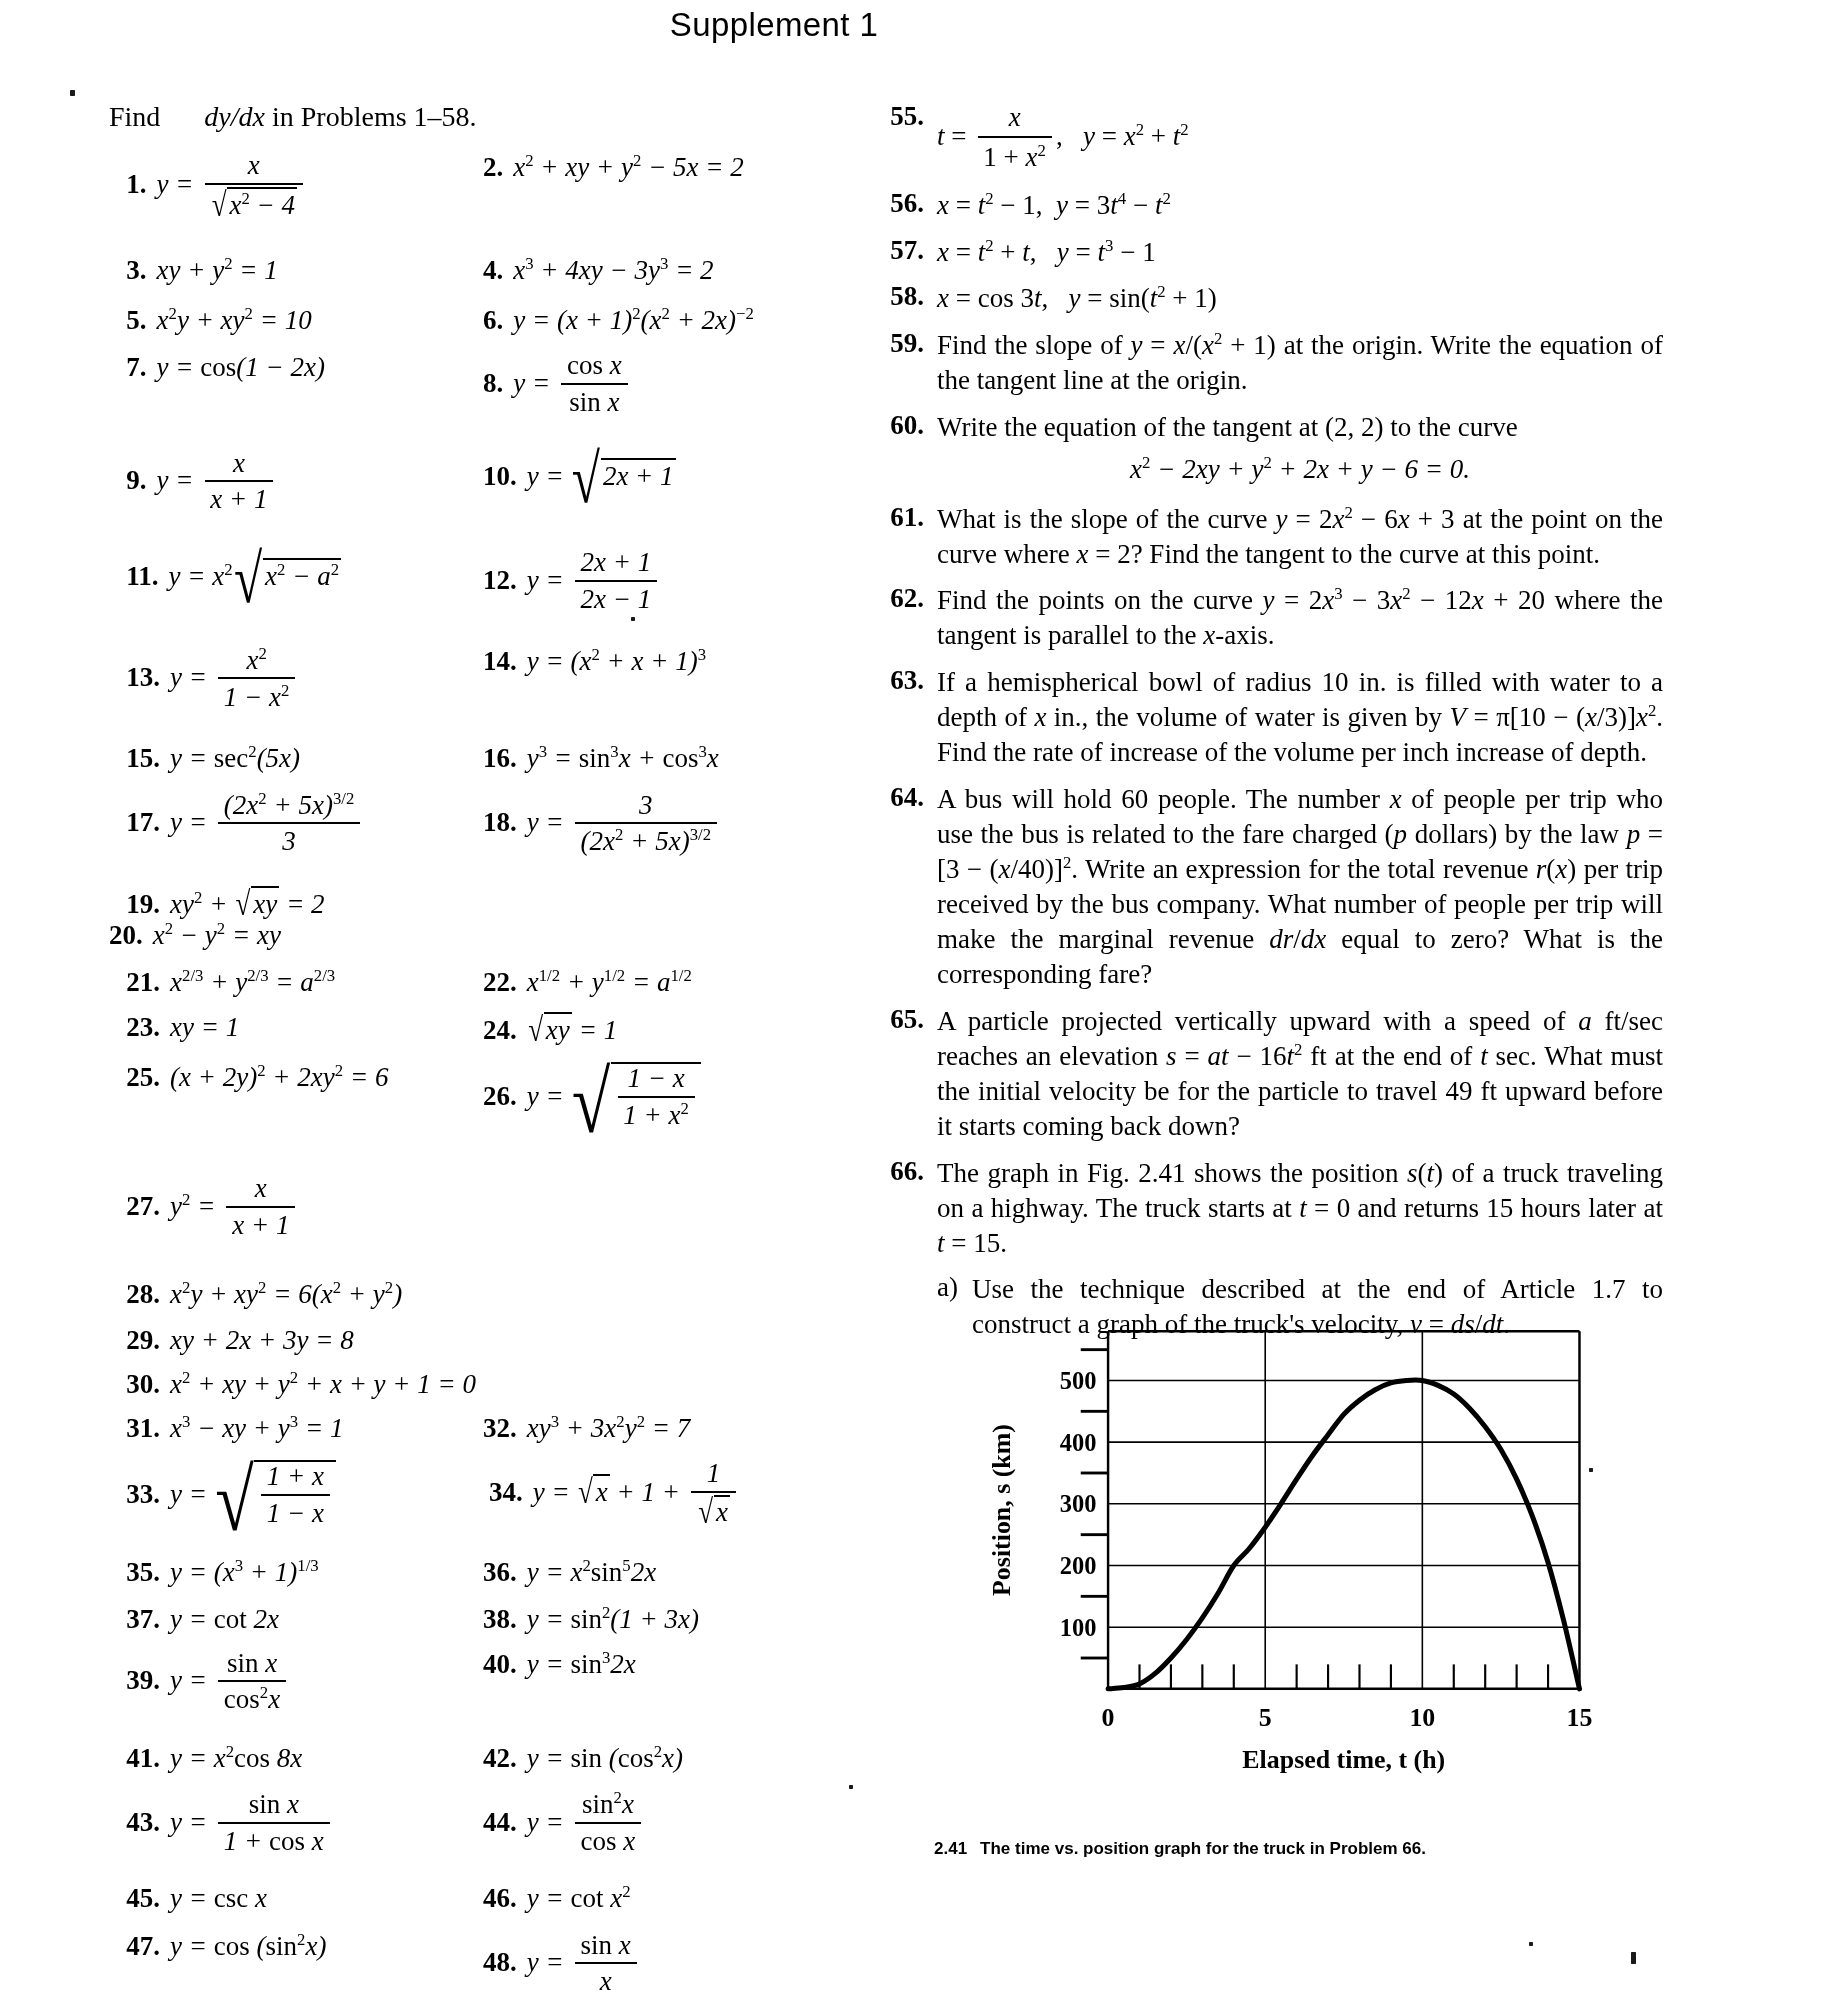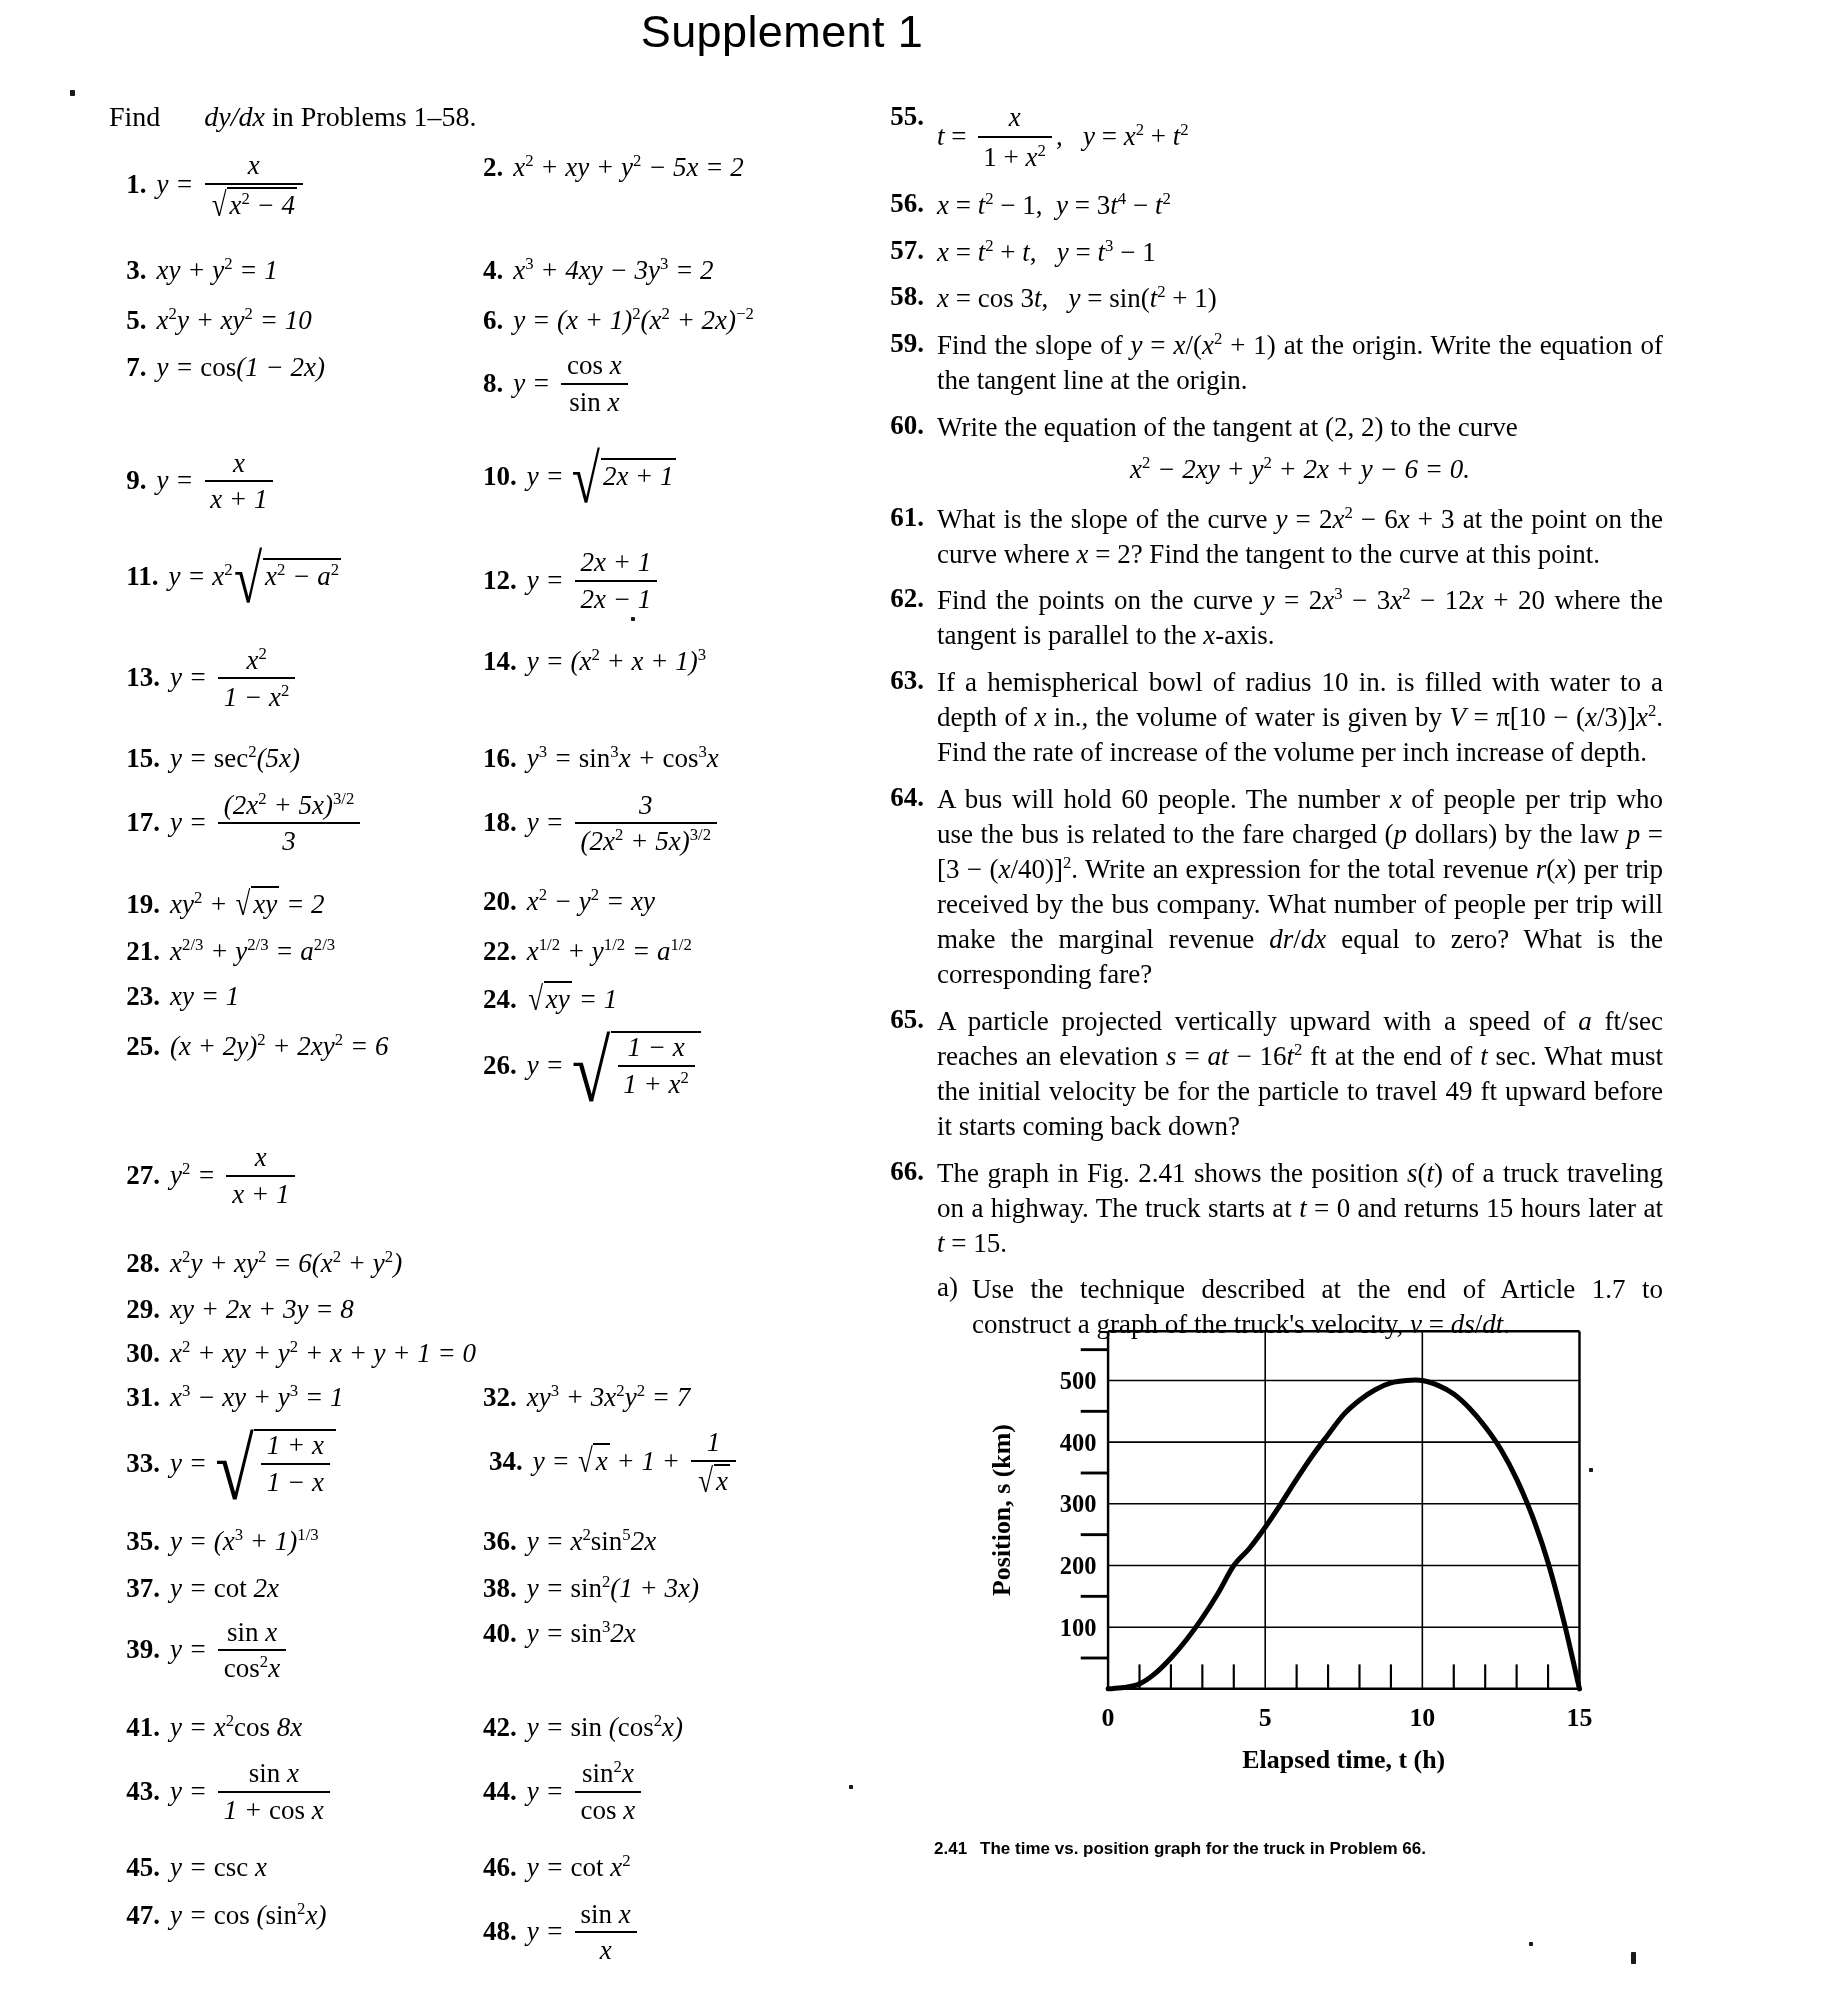--- a/index.html
+++ b/index.html
@@ -9,21 +9,21 @@
     font-family:"Liberation Serif","DejaVu Serif",serif;
     color:#000;
     -webkit-font-smoothing:none;
   }
   .page{position:relative;width:1827px;height:2015px;overflow:hidden;background:#fff;}
 
   
   .page-title{
     position:absolute;top:5.8px;left:0;width:1548px;text-align:center;
     font-family:"Liberation Sans","DejaVu Sans",sans-serif;
-    font-size:45px;font-weight:400;letter-spacing:0.4px;padding-left:8px;
+    font-size:33px;font-weight:400;letter-spacing:0.4px;
   }
 
   
   .col-left{position:absolute;left:109px;top:101px;width:741px;}
   .col-right{position:absolute;left:879px;top:101px;width:784px;}
 
   .instr{font-size:28px;margin-bottom:18.7px;}
   .instr i{font-style:italic;margin-left:37px;}
 
   
@@ -172,21 +172,21 @@
         <div class="prow" style="margin-bottom: 27px;">
           <div class="pcell a">
             <span class="pnum">17.</span>
             <span class="pbody">y = <span class="frac"><span class="num">(2x<sup>2</sup> + 5x)<sup>3/2</sup></span><span class="den">3</span></span></span>
           </div>
           <div class="pcell b">
             <span class="pnum">18.</span>
             <span class="pbody">y = <span class="frac"><span class="num">3</span><span class="den">(2x<sup>2</sup> + 5x)<sup>3/2</sup></span></span></span>
           </div>
         </div>
-        <div class="prow" style="margin-bottom: 16px;">
+        <div class="prow" style="margin-bottom: 16px; flex-direction: column;">
           <div class="pcell a">
             <span class="pnum">19.</span>
             <span class="pbody">xy<sup>2</sup> + <span class="sqrt"><span class="rad">√</span><span class="arg">xy</span></span> = 2</span>
           </div>
           <div class="pcell b">
             <span class="pnum">20.</span>
             <span class="pbody">x<sup>2</sup> − y<sup>2</sup> = xy</span>
           </div>
         </div>
         <div class="prow" style="margin-bottom: 14.4px;">

